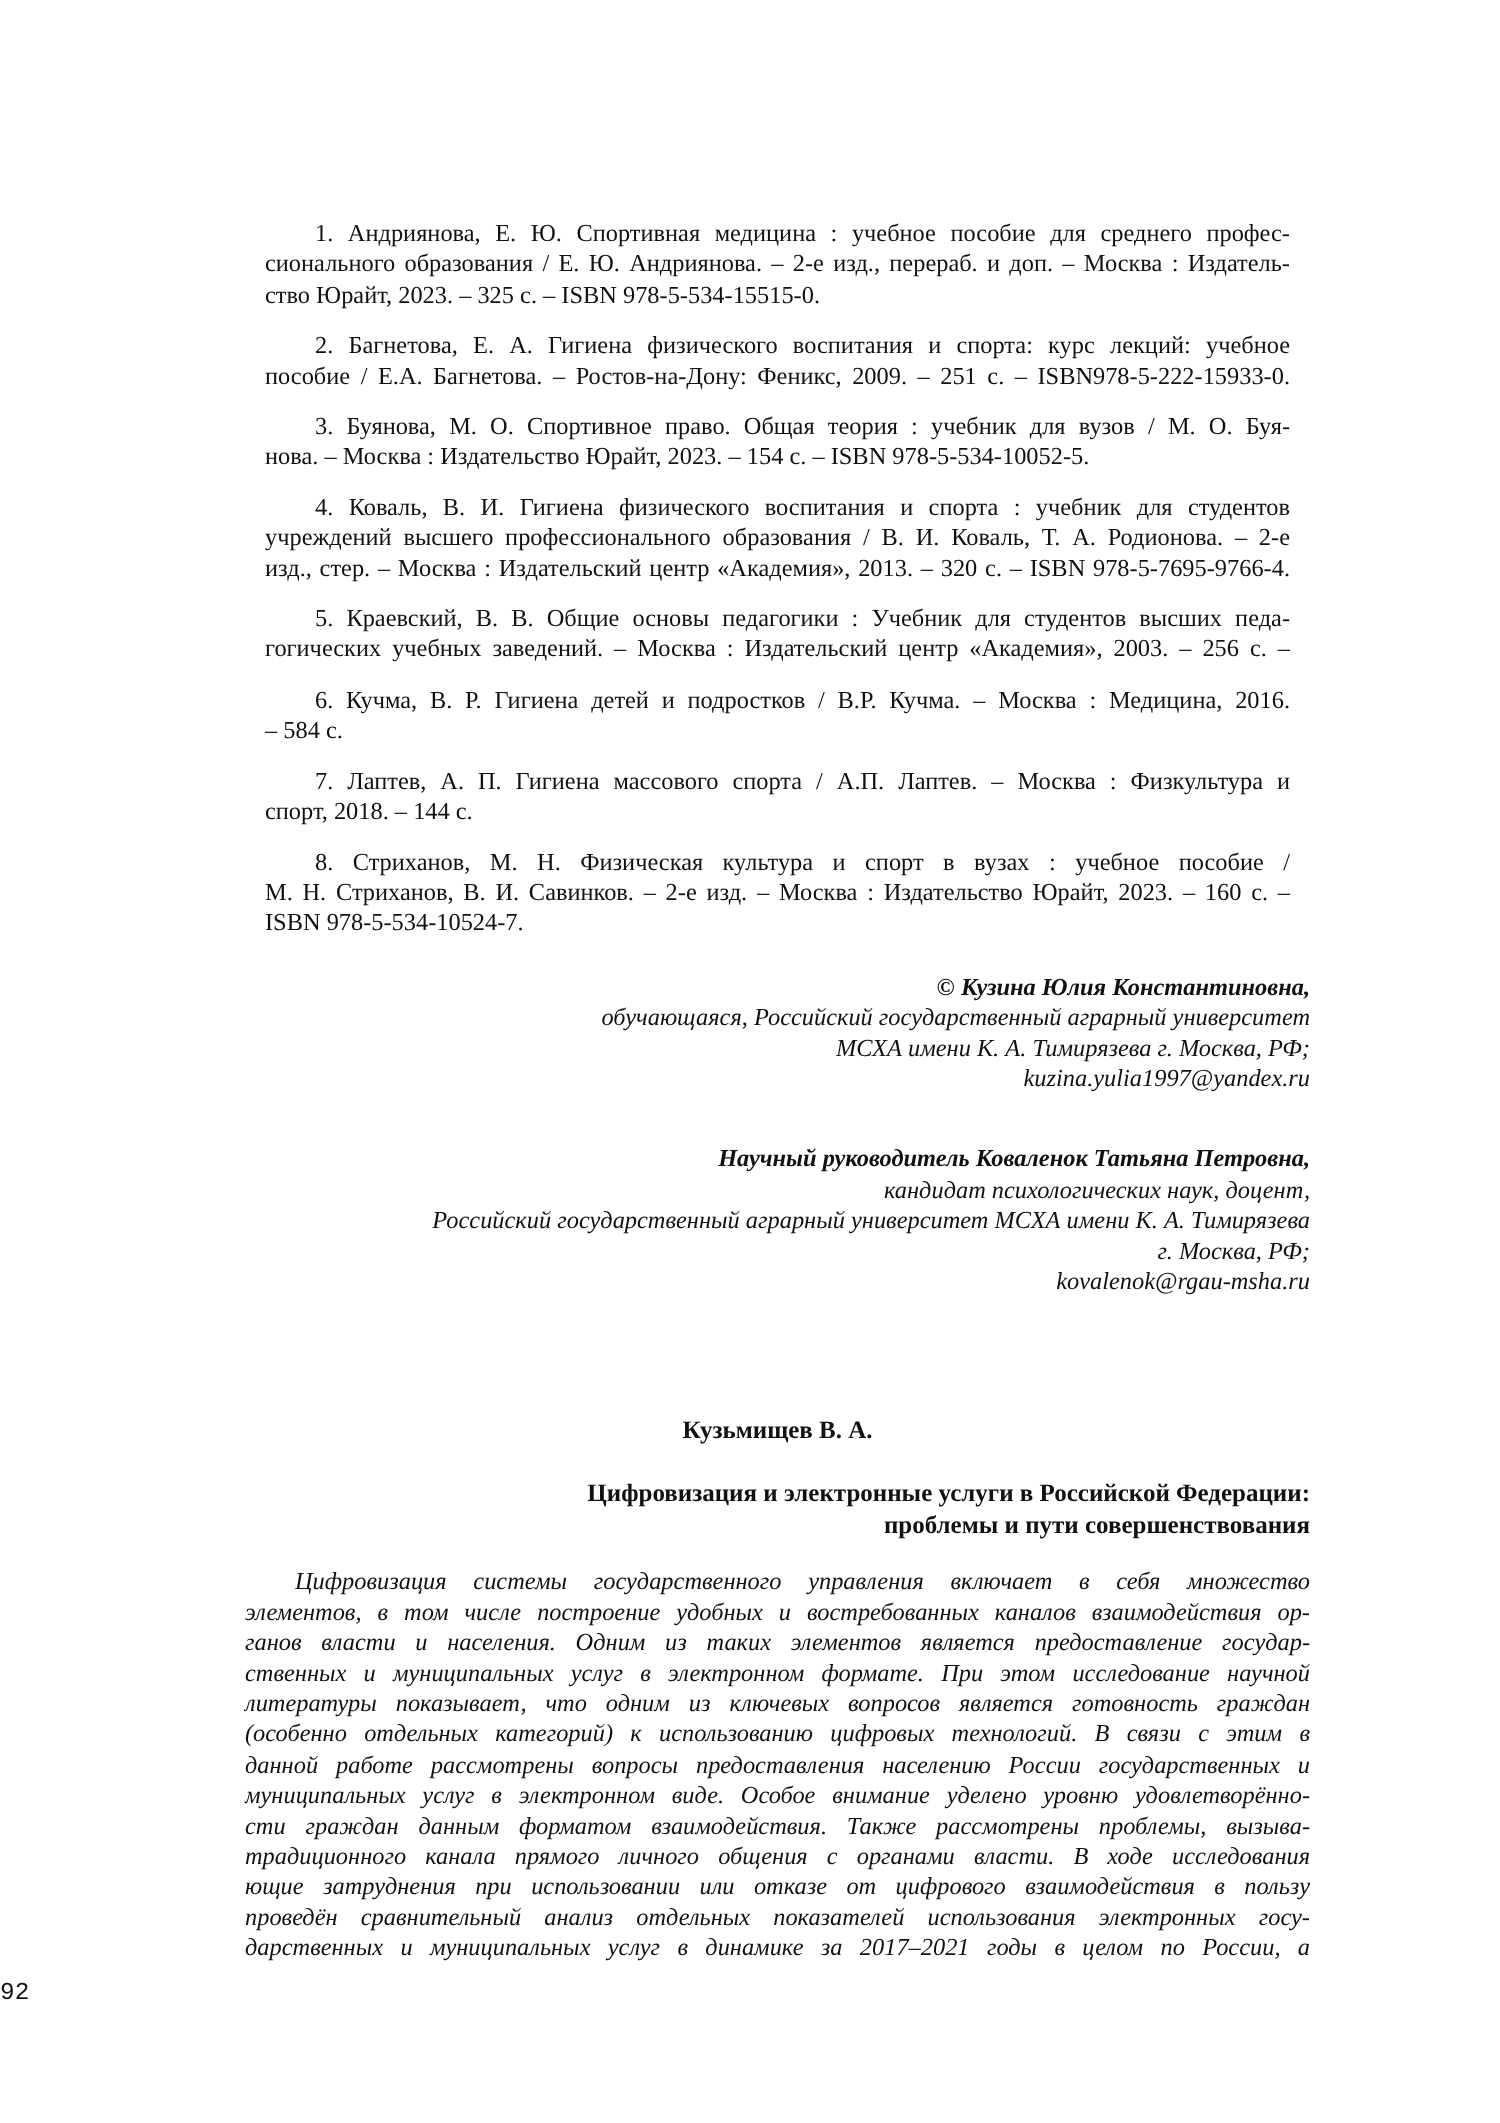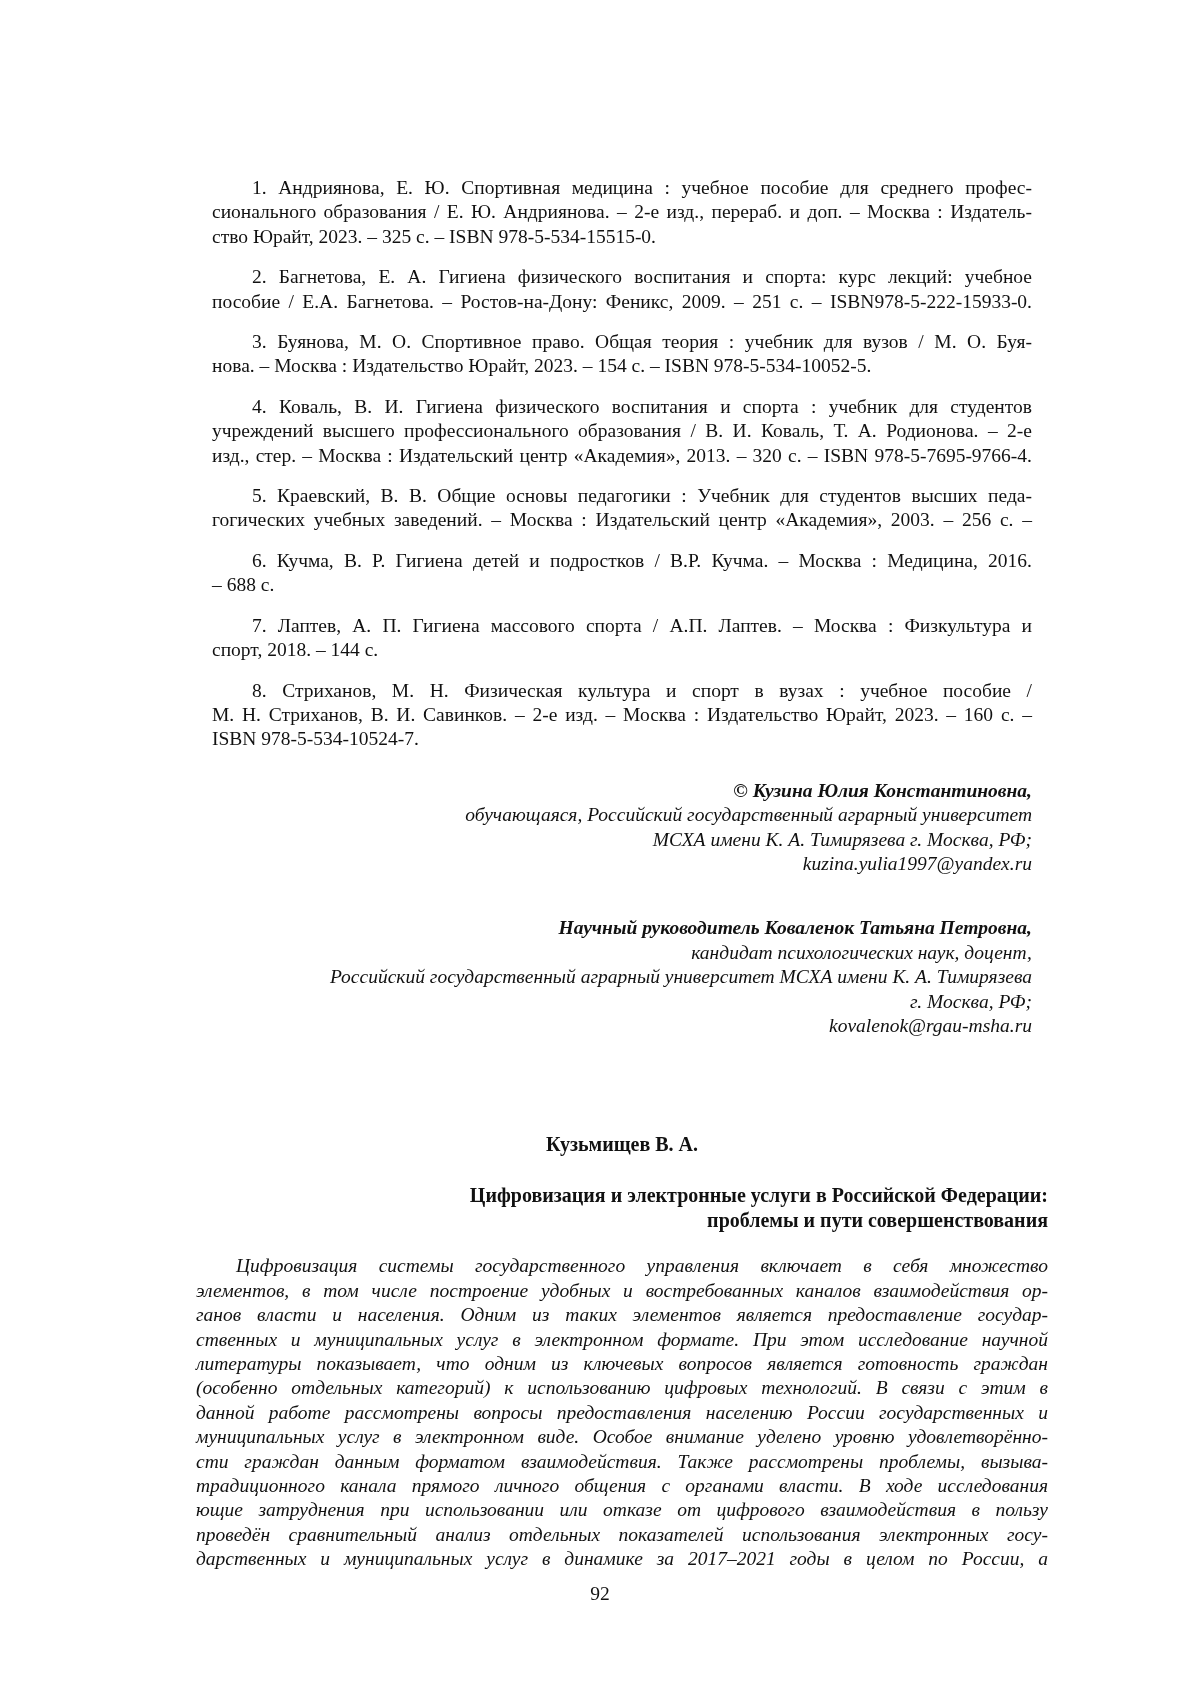--- a/index.html
+++ b/index.html
@@ -31,21 +31,21 @@
       margin: 16px;
     }
     .ref .line { display: block; text-align: justify; text-align-last: justify; }
     .ref .line.first { padding-left: 40px; }
     .ref .line.last { text-align-last: left; }
     .sig {
       text-align: right;
       font-size: 19.5px;
       line-height: 24.4px;
       font-style: italic;
-      margin: 16px;
+      margin: 0;
     }
     .sig .name { font-weight: bold; }
     .sig-block-1 { margin-top: 27px; }
     .sig-block-2 { margin-top: 40px; }
     .article-author {
       text-align: center;
       font-weight: bold;
       font-size: 20px;
       margin: 94px 0 0 0;
       line-height: 24px;
@@ -63,23 +63,22 @@
       font-size: 19.5px;
       line-height: 24.4px;
     }
     .abstract .line { display: block; text-align: justify; text-align-last: justify; }
     .abstract .line.first { padding-left: 40px; }
     .page-number {
       position: absolute;
       top: 1583px;
       left: 0;
       width: 1200px;
-      text-align: center;
       font-size: 19.5px;
-      font-family: Liberation Serif, serif;
+      font-family: Liberation Mono, monospace;
     }
   </style>
 </head>
 <body>
 
 <div class="page">
 
 
   <div class="ref">
     <span class="line first">1. Андриянова, Е. Ю. Спортивная медицина : учебное пособие для среднего профес-</span>
@@ -98,21 +97,21 @@
     <span class="line first">4. Коваль, В. И. Гигиена физического воспитания и спорта : учебник для студентов</span>
     <span class="line">учреждений высшего профессионального образования / В. И. Коваль, Т. А. Родионова. – 2-е</span>
     <span class="line">изд., стер. – Москва : Издательский центр «Академия», 2013. – 320 с. – ISBN 978-5-7695-9766-4.</span>
   </div>
   <div class="ref">
     <span class="line first">5. Краевский, В. В. Общие основы педагогики : Учебник для студентов высших педа-</span>
     <span class="line">гогических учебных заведений. – Москва : Издательский центр «Академия», 2003. – 256 с. –</span>
   </div>
   <div class="ref">
     <span class="line first">6. Кучма, В. Р. Гигиена детей и подростков / В.Р. Кучма. – Москва : Медицина, 2016.</span>
-    <span class="line last">– 688 с.</span>
+    <span class="line last">– 584 с.</span>
   </div>
   <div class="ref">
     <span class="line first">7. Лаптев, А. П. Гигиена массового спорта / А.П. Лаптев. – Москва : Физкультура и</span>
     <span class="line last">спорт, 2018. – 144 с.</span>
   </div>
   <div class="ref">
     <span class="line first">8. Стриханов, М. Н. Физическая культура и спорт в вузах : учебное пособие /</span>
     <span class="line">М. Н. Стриханов, В. И. Савинков. – 2-е изд. – Москва : Издательство Юрайт, 2023. – 160 с. –</span>
     <span class="line last">ISBN 978-5-534-10524-7.</span>
   </div>

